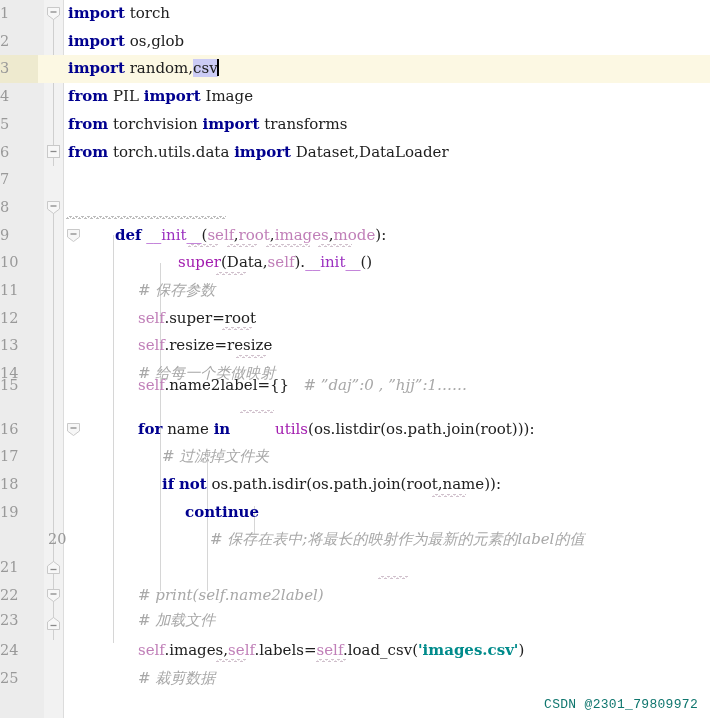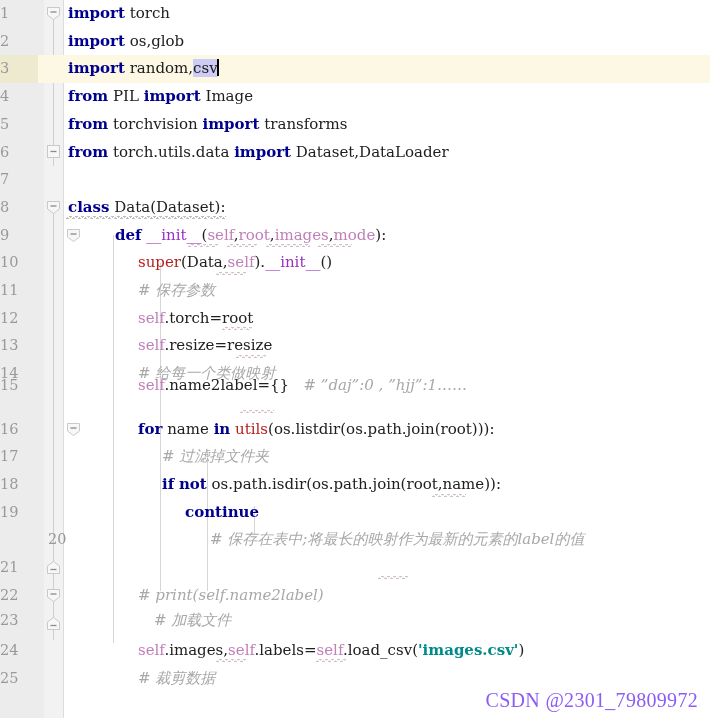--- a/index.html
+++ b/index.html
@@ -77,21 +77,21 @@
     height: 27.7px;
     line-height: 27.7px;
     white-space: pre;
     font-family: "DejaVu Serif", "Liberation Serif", serif;
     font-size: 15px;
     color: #202020;
   }
 
   
   .kw   { color: #00008f; font-weight: bold; }
-  .bkw  { color: #b91c1c; }
+  .bkw  { color: #a21caf; margin-left: 40px; }
   .self { color: #c07fb8; }
   .fn   { color: #9b30c0; }
   .str  { color: #008b8b; font-weight: bold; }
   .com  { color: #a8a8a8; font-style: italic; }
   .plain{ color: #202020; }
 
   
   .sel {
     background: #ccccf5;
   }
@@ -145,23 +145,23 @@
       radial-gradient(circle at 4.5px 0.4px, #d0c0cc 1.0px, transparent 1.2px);
     background-size: 6px 3px;
     background-repeat: repeat-x;
   }
 
   
   .watermark {
     position: absolute;
     right: 12px;
     bottom: 6px;
-    color: #8b5cf6;
-    font-family: Liberation Serif, serif;
-    font-size: 20px;
+    color: #0f766e;
+    font-family: Liberation Mono, monospace;
+    font-size: 13px;
     letter-spacing: 0.3px;
   }
 </style>
 </head>
 <body>
 
 <div id="editor">
 
   <div class="gutter-bg"></div>
   <div class="fold-bg"></div>
@@ -261,21 +261,20 @@
     <span class="code"><span class="kw">from</span> <span class="plain">torch.utils.data</span> <span class="kw">import</span> <span class="plain">Dataset,DataLoader</span></span>
   </div>
 
   <div class="row" style="top:166.2px;">
     <span class="lineno">7</span>
     <span class="code"></span>
   </div>
 
   <div class="row" style="top:193.9px;">
     <span class="lineno">8</span>
-    <span class="code"><span class="kw">class</span> <span class="plain">Data(Dataset):</span></span>
   </div>
   <div class="wavy" style="left:66px; top:216px; width:160px;"></div>
 
   <div class="row" style="top:221.6px;">
     <span class="lineno">9</span>
     <span class="code" style="left:115px;"><span class="kw">def</span> <span class="fn">__init__</span><span class="plain">(</span><span class="self">self</span><span class="plain">,</span><span class="self">root</span><span class="plain">,</span><span class="self">images</span><span class="plain">,</span><span class="self">mode</span><span class="plain">):</span></span>
   </div>
   <div class="uline" style="left:188px; top:244px; width:30px;"></div>
   <div class="uline" style="left:227px; top:244px; width:30px;"></div>
   <div class="uline" style="left:266px; top:244px; width:44px;"></div>
@@ -287,21 +286,21 @@
   </div>
   <div class="uline" style="left:216px; top:272px; width:30px;"></div>
 
   <div class="row" style="top:277px;">
     <span class="lineno">11</span>
     <span class="code com" style="left:138px;">#&nbsp;保存参数</span>
   </div>
 
   <div class="row" style="top:304.7px;">
     <span class="lineno">12</span>
-    <span class="code" style="left:138px;"><span class="self">self</span><span class="plain">.torch=root</span></span>
+    <span class="code" style="left:138px;"><span class="self">self</span><span class="plain">.super=root</span></span>
   </div>
   <div class="uline" style="left:222px; top:327px; width:30px;"></div>
 
   <div class="row" style="top:332.4px;">
     <span class="lineno">13</span>
     <span class="code" style="left:138px;"><span class="self">self</span><span class="plain">.resize=resize</span></span>
   </div>
   <div class="uline" style="left:236px; top:355px; width:30px;"></div>
 
   <div class="row" style="top:360.1px;">
@@ -346,21 +345,21 @@
   </div>
   <div class="uline" style="left:378px; top:576px; width:30px;"></div>
 
   <div class="row" style="top:581.7px;">
     <span class="lineno">22</span>
     <span class="code com" style="left:138px;">#&nbsp;print(self.name2label)</span>
   </div>
 
   <div class="row" style="top:607px;">
     <span class="lineno">23</span>
-    <span class="code com" style="left:138px;margin-left:16px;">#&nbsp;加载文件</span>
+    <span class="code com" style="left:138px;">#&nbsp;加载文件</span>
   </div>
 
   <div class="row" style="top:637.1px;">
     <span class="lineno">24</span>
     <span class="code" style="left:138px;"><span class="self">self</span><span class="plain">.images,</span><span class="self">self</span><span class="plain">.labels=</span><span class="self">self</span><span class="plain">.load_csv(</span><span class="str">'images.csv'</span><span class="plain">)</span></span>
   </div>
   <div class="uline" style="left:216px; top:659px; width:30px;"></div>
   <div class="uline" style="left:316px; top:659px; width:30px;"></div>
 
   <div class="row" style="top:664.8px;">

